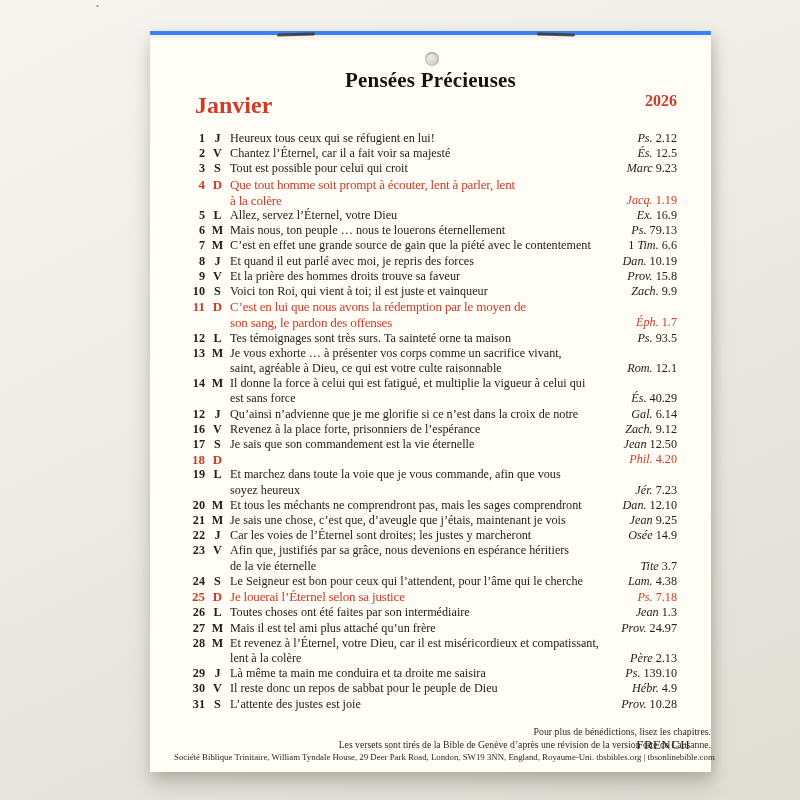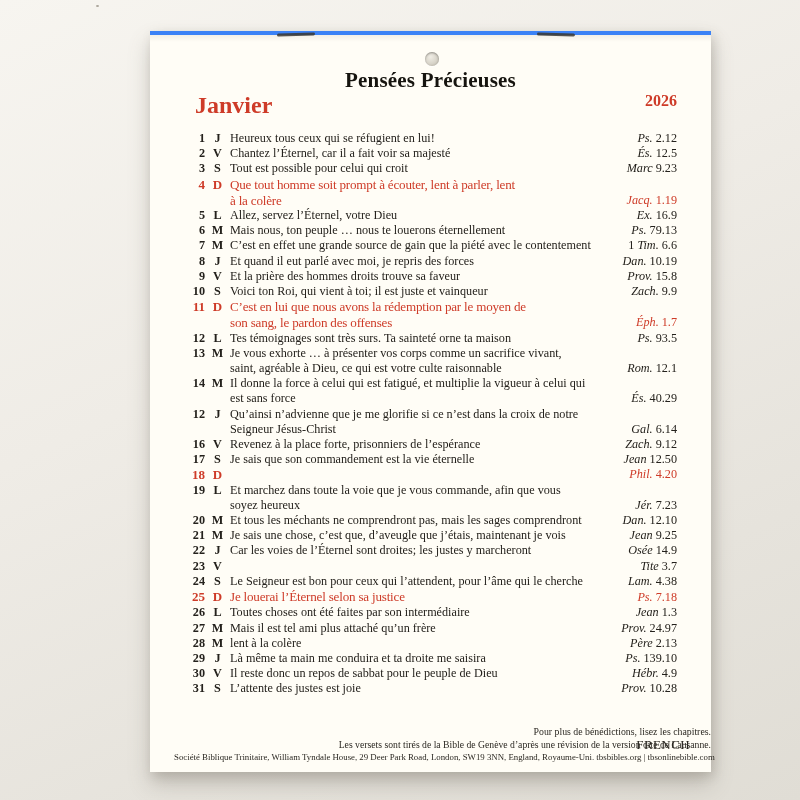--- a/index.html
+++ b/index.html
@@ -163,21 +163,21 @@
   <div class="row">
     <span class="num">14</span>
     <span class="wd">M</span>
     <span class="txt"><span class="l1">Il donne la force à celui qui est fatigué, et multiplie la vigueur à celui qui</span><span class="cont">est sans force</span></span>
     <span class="ref"><span class="prefix"></span><span class="book">És.</span> <span class="refnum">40.29</span></span>
   </div>
 
   <div class="row">
     <span class="num">12</span>
     <span class="wd">J</span>
-    <span class="txt"><span class="l1">Qu’ainsi n’advienne que je me glorifie si ce n’est dans la croix de notre</span><span class="cont">Seigneur Jésus-Christ</span></span>
+    <span class="txt"><span class="l1">Qu’ainsi n’advienne que je me glorifie si ce n’est dans la croix de notre</span></span>
     <span class="ref"><span class="prefix"></span><span class="book">Gal.</span> <span class="refnum">6.14</span></span>
   </div>
 
   <div class="row">
     <span class="num">16</span>
     <span class="wd">V</span>
     <span class="txt"><span class="l1">Revenez à la place forte, prisonniers de l’espérance</span></span>
     <span class="ref"><span class="prefix"></span><span class="book">Zach.</span> <span class="refnum">9.12</span></span>
   </div>
 
@@ -218,20 +218,21 @@
   <div class="row">
     <span class="num">22</span>
     <span class="wd">J</span>
     <span class="txt"><span class="l1">Car les voies de l’Éternel sont droites; les justes y marcheront</span></span>
     <span class="ref"><span class="prefix"></span><span class="book">Osée</span> <span class="refnum">14.9</span></span>
   </div>
 
   <div class="row">
     <span class="num">23</span>
     <span class="wd">V</span>
+    <span class="txt"><span class="l1">Afin que, justifiés par sa grâce, nous devenions en espérance héritiers</span><span class="cont">de la vie éternelle</span></span>
     <span class="ref"><span class="prefix"></span><span class="book">Tite</span> <span class="refnum">3.7</span></span>
   </div>
 
   <div class="row">
     <span class="num">24</span>
     <span class="wd">S</span>
     <span class="txt"><span class="l1">Le Seigneur est bon pour ceux qui l’attendent, pour l’âme qui le cherche</span></span>
     <span class="ref"><span class="prefix"></span><span class="book">Lam.</span> <span class="refnum">4.38</span></span>
   </div>
 
@@ -252,21 +253,21 @@
   <div class="row">
     <span class="num">27</span>
     <span class="wd">M</span>
     <span class="txt"><span class="l1">Mais il est tel ami plus attaché qu’un frère</span></span>
     <span class="ref"><span class="prefix"></span><span class="book">Prov.</span> <span class="refnum">24.97</span></span>
   </div>
 
   <div class="row">
     <span class="num">28</span>
     <span class="wd">M</span>
-    <span class="txt"><span class="cont">lent à la colère</span></span>
+    <span class="txt"><span class="l1">Et revenez à l’Éternel, votre Dieu, car il est miséricordieux et compatissant,</span><span class="cont">lent à la colère</span></span>
     <span class="ref"><span class="prefix"></span><span class="book">Père</span> <span class="refnum">2.13</span></span>
   </div>
 
   <div class="row">
     <span class="num">29</span>
     <span class="wd">J</span>
     <span class="txt"><span class="l1">Là même ta main me conduira et ta droite me saisira</span></span>
     <span class="ref"><span class="prefix"></span><span class="book">Ps.</span> <span class="refnum">139.10</span></span>
   </div>
 

